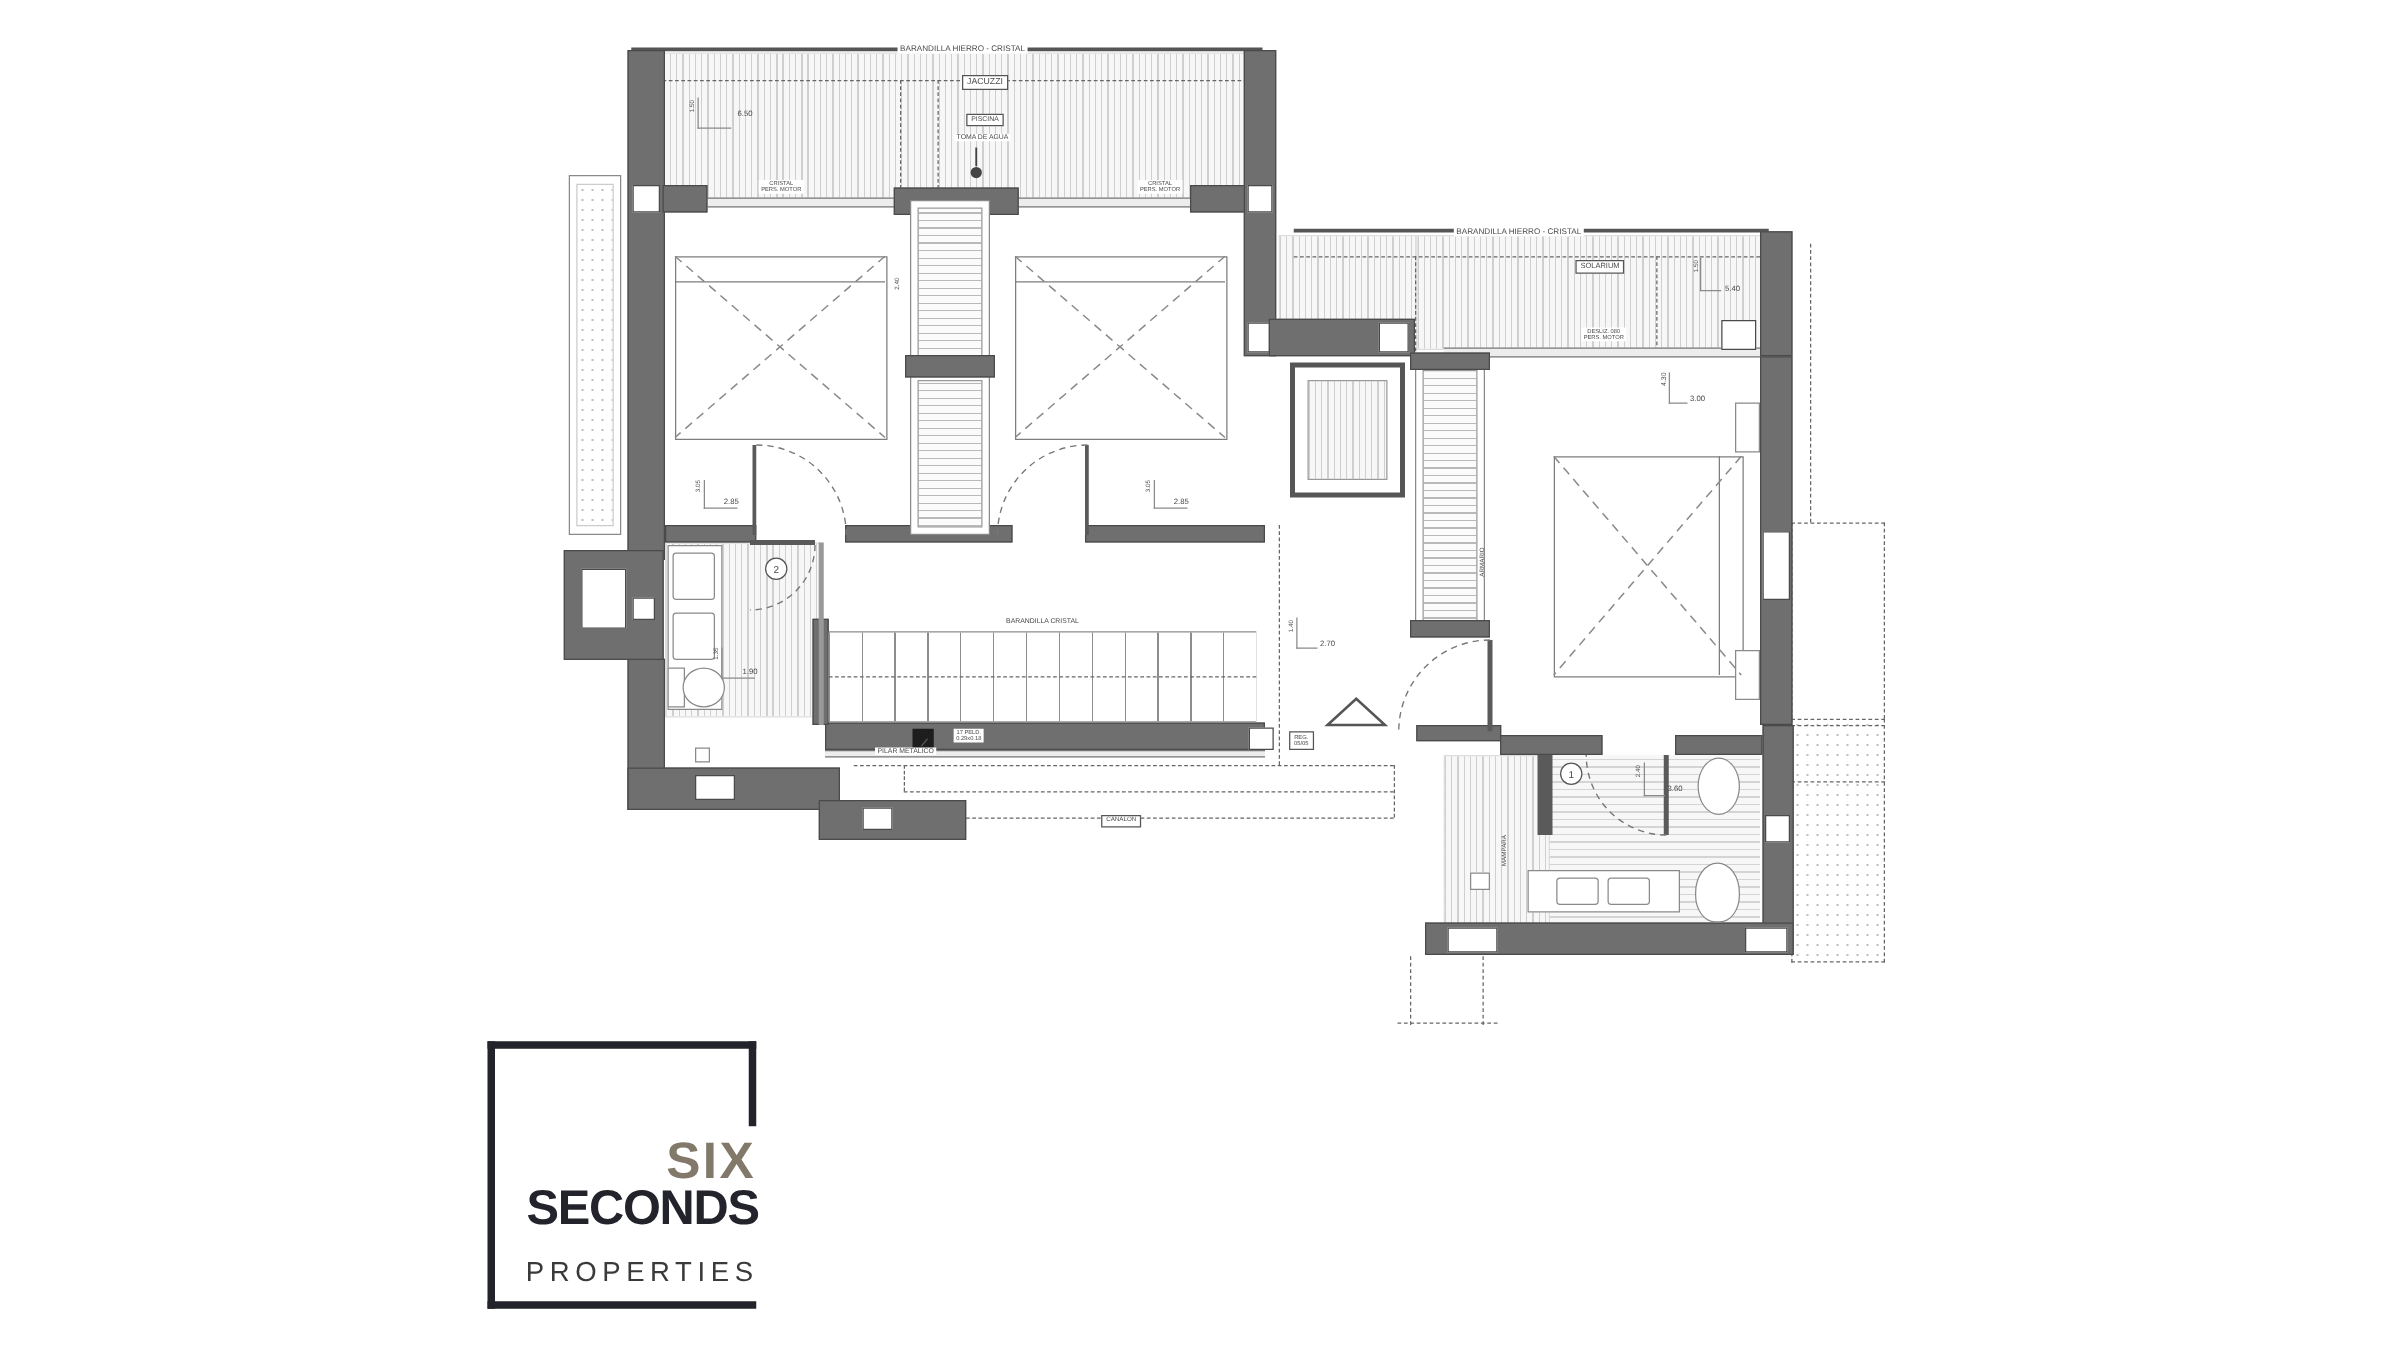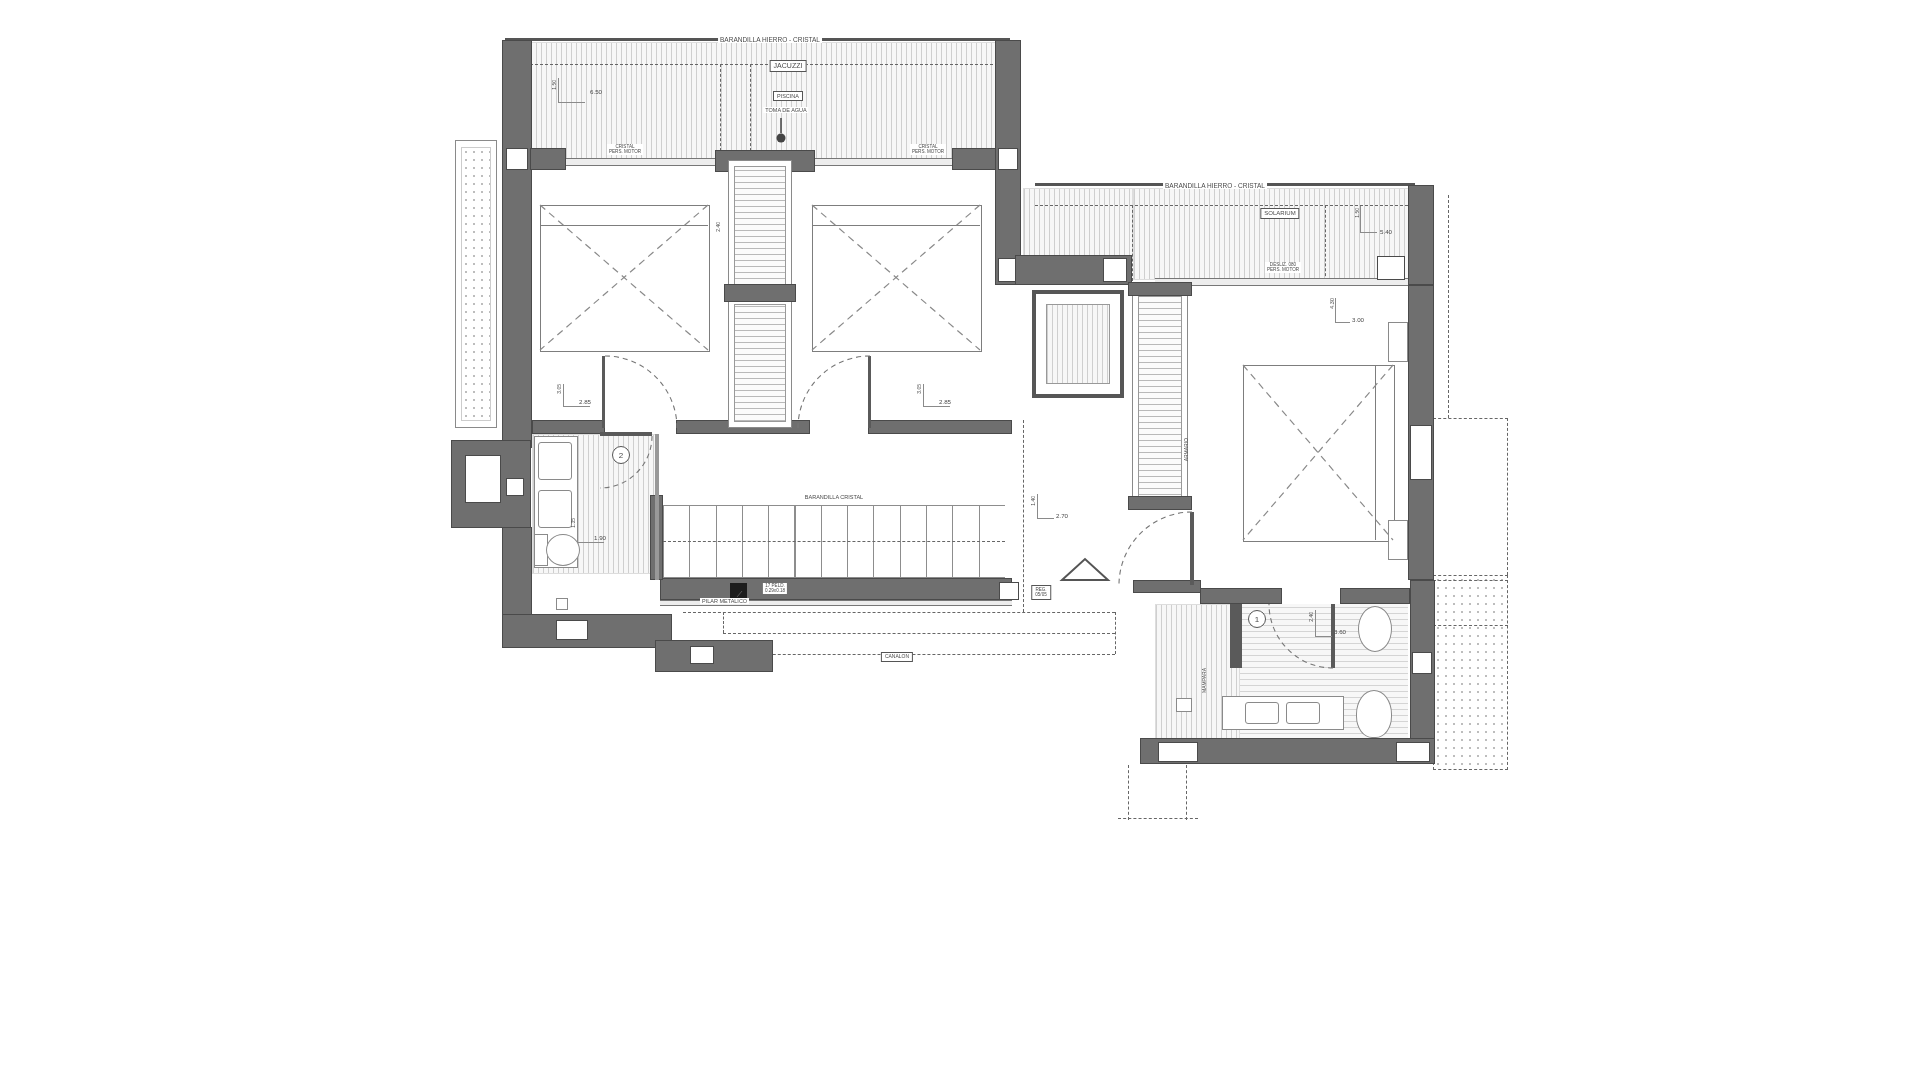--- a/index.html
+++ b/index.html
@@ -243,13 +243,22 @@
   <span class="lbl dim" style="left:1054px;top:512px;">2.70</span>
   <span class="lbl vt" style="left:1031px;top:496px;">1.40</span>
   <div class="circ" style="left:1248px;top:610px;">
         <span>1</span>
       </div>
   <span class="lbl dim" style="left:1332px;top:628px;">3.60</span>
   <span class="lbl vt" style="left:1309px;top:612px;">2.40</span>
   <span class="lbl vt micro" style="left:1202px;top:668px;">MAMPARA</span>
  </div>
 
+ <div class="abs" id="logo" style="left:390px;top:833px;width:217px;height:214px;">
+   <div class="bar" style="left:0;top:0;width:215px;height:6px;"></div>
+   <div class="bar" style="left:0;top:0;width:6px;height:214px;"></div>
+   <div class="bar" style="left:0;top:208px;width:215px;height:6px;"></div>
+   <div class="bar" style="left:209px;top:0;width:6px;height:68px;"></div>
+   <div class="t1" style="right:2px;top:72px;">SIX</div>
+   <div class="t2" style="right:0px;top:112px;">SECONDS</div>
+   <div class="t3" style="right:0px;top:172px;">PROPERTIES</div>
+ </div>
 </div>
 
 </body></html>

